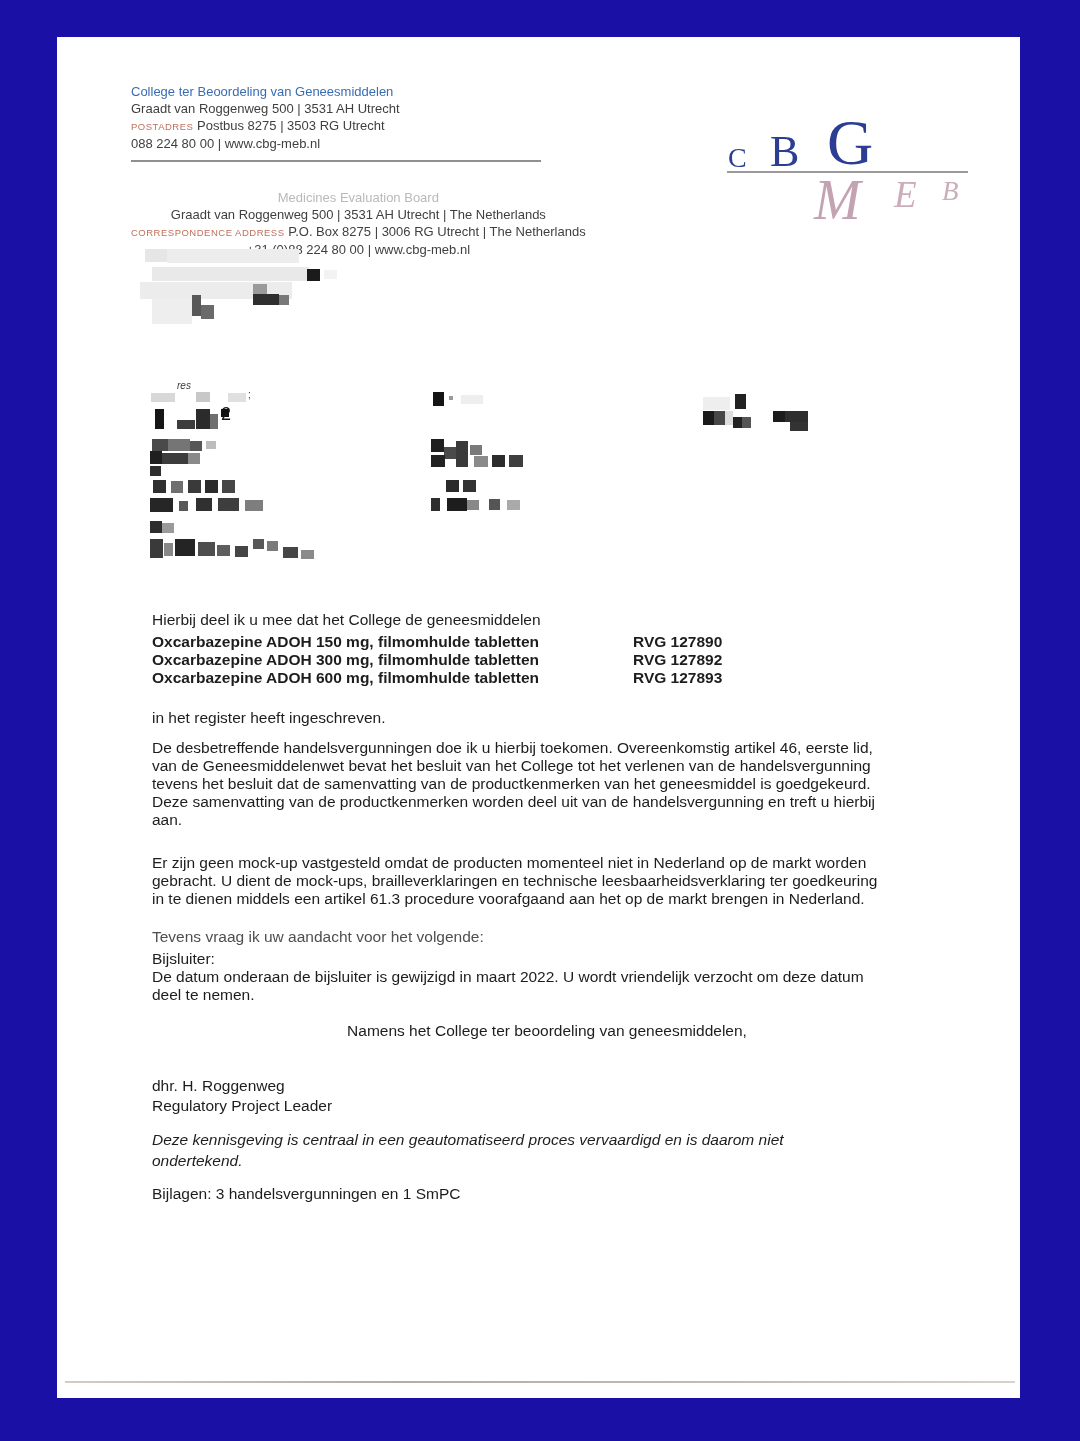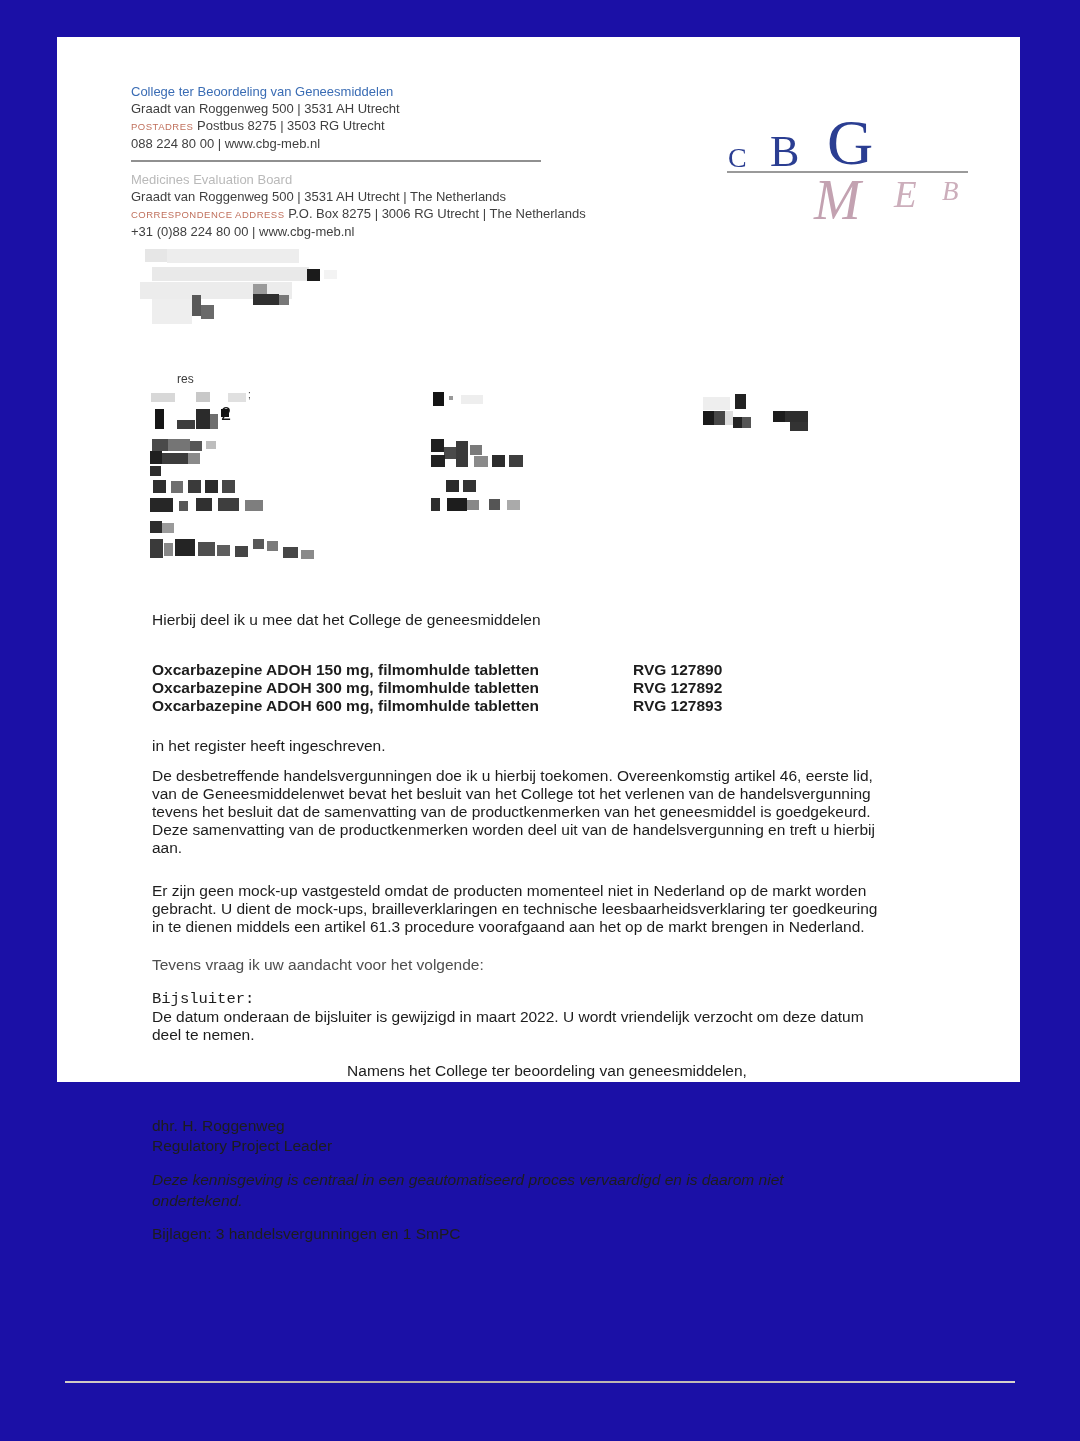--- a/index.html
+++ b/index.html
@@ -1,57 +1,57 @@
 <!DOCTYPE html>
 <html><head>
 <meta charset="utf-8">
 <style>
   html,body{margin:0;padding:0;}
   body{background:#1b10a6;font-family:"Liberation Sans",sans-serif;}
   .canvas{position:relative;width:1080px;height:1441px;background:#1b10a6;overflow:hidden;}
-  .page{position:absolute;left:57px;top:37px;width:963px;height:1045px;background:#ffffff;}
+  .page{position:absolute;left:57px;top:37px;width:963px;height:1361px;background:#ffffff;}
 
   
   .lh{position:absolute;left:74px;font-size:13px;color:#3f3f3f;line-height:17px;}
   .lh-nl{top:46px;}
-  .lh-en{top:134px;}
+  .lh-en{top:152px;text-align:center;}
   .lh-org-nl{color:#3a6cb4;}
   .lh-org-en{color:#b9b9b9;}
   .lh-label{color:#c0705c;font-size:9.5px;letter-spacing:0.5px;}
   .lh-divider{position:absolute;left:74px;top:123px;width:410px;height:2px;background:#909090;}
 
   
   .logo-letter{position:absolute;font-family:"Liberation Serif",serif;color:#2b3e92;line-height:1;}
   .logo-c{left:671px;top:107px;font-size:28px;}
   .logo-b{left:713px;top:93px;font-size:44px;}
   .logo-g{left:770px;top:74px;font-size:64px;}
   .logo-line{position:absolute;left:670px;top:134px;width:241px;height:2px;background:#9a9a9a;}
   .logo-m{left:757px;top:135px;font-size:56px;font-style:italic;color:#c3a2b1;}
   .logo-e{left:837px;top:139px;font-size:37px;font-style:italic;color:#ccaebb;}
   .logo-b2{left:885px;top:141px;font-size:27px;font-style:italic;color:#ccaebb;}
 
   
   .redaction-layer{position:absolute;left:0;top:0;width:963px;height:1361px;pointer-events:none;}
   .rx{position:absolute;}
   .frag{position:absolute;color:#3a3a3a;line-height:1;}
-  .frag-res{left:120px;top:336px;font-size:12px;}
+  .frag-res{left:120px;top:344px;font-size:10px;font-style:italic;}
   .frag-semi{left:191px;top:353px;font-size:10px;}
   .frag-two{left:164px;top:368px;font-size:18px;color:#161616;}
 
   
   .body-col{position:absolute;left:95px;top:574px;width:790px;font-size:15.5px;color:#1d1d1d;}
   .line{line-height:18px;white-space:nowrap;}
-  .products{margin-top:32px;font-weight:bold;}
+  .products{margin-top:4px;font-weight:bold;}
   .prow{position:relative;line-height:18px;white-space:nowrap;}
   .prvg{position:absolute;left:481px;top:0;}
   .register{margin-top:22px;}
   .para-vergunning{margin-top:12px;}
   .para-mockup{margin-top:25px;}
   .tevens{margin-top:20px;color:#4f4f4f;}
-  .bijsluiter-label{margin-top:16px;font-family:Liberation Mono, monospace;}
+  .bijsluiter-label{margin-top:4px;}
   .namens{margin-top:18px;text-align:center;}
   .signature{margin-top:36px;}
   .signature .line{line-height:20px;}
   .notice{margin-top:13px;font-style:italic;}
   .notice .line{line-height:21px;}
   .bijlagen{margin-top:14px;}
 
   .bottom-line{position:absolute;left:8px;top:1344px;width:950px;height:2px;
     background:linear-gradient(to right,#d3ccc6,#b5aca8 35%,#c3bbb6 70%,#d8d2cd);}
 </style>

